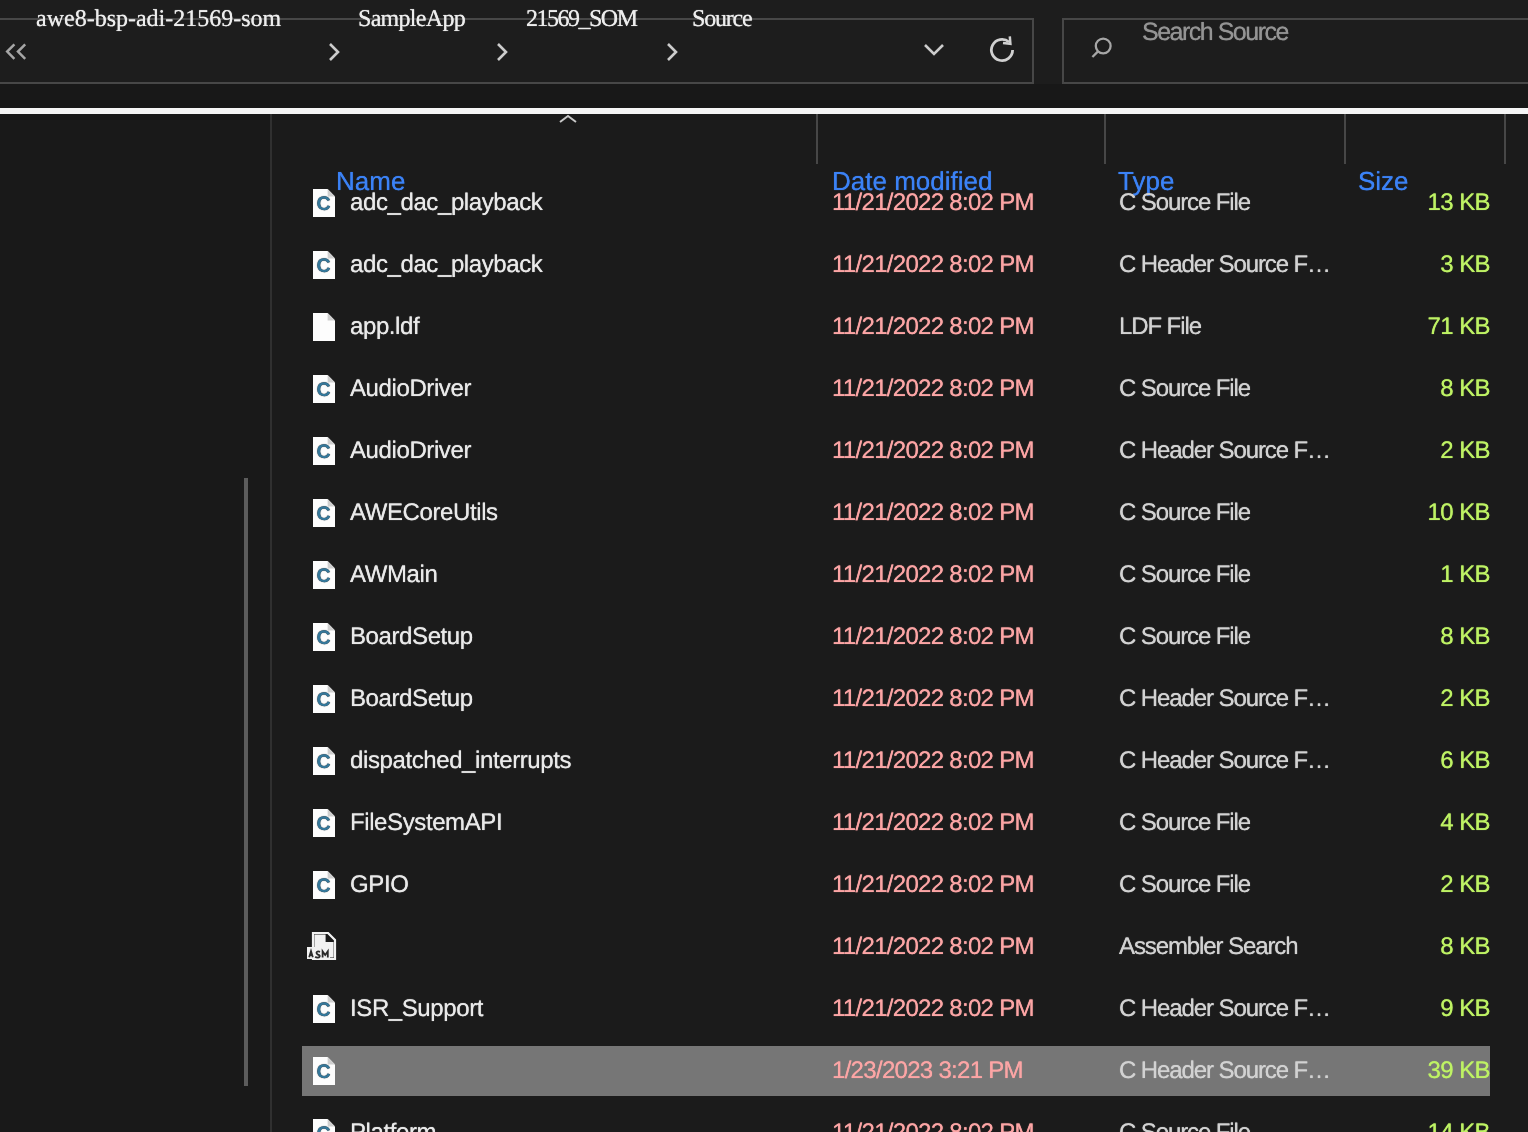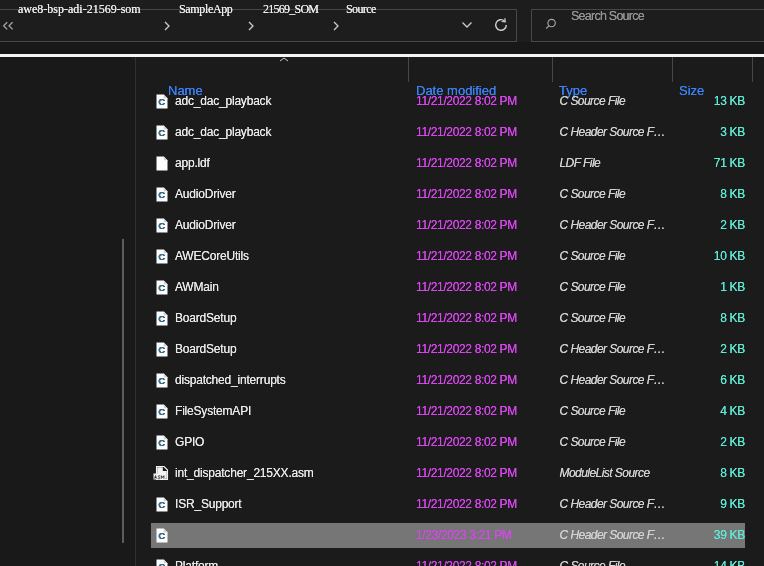--- a/index.html
+++ b/index.html
@@ -18,23 +18,23 @@
 #navpane{position:absolute;left:0;top:57px;width:135px;height:509px;background:#191919;}
 #navsep{position:absolute;left:135px;top:57px;width:1px;height:509px;background:#303030;}
 #navthumb{position:absolute;left:122px;top:239px;width:2px;height:304px;background:#5c5c5c;}
 
 .hsep{position:absolute;top:57px;width:1px;height:25px;background:#474747;}
 .hlabel{position:absolute;top:63px;font-size:13px;color:#3b82f6;margin-top:20px;}
 
 .row{position:absolute;left:136px;width:628px;height:31px;}
 .row .ic{position:absolute;left:20px;top:8px;}
 .row .nm{position:absolute;left:39px;top:0;line-height:31px;font-size:12px;color:#e9e9e9;letter-spacing:-0.2px;white-space:nowrap;}
-.row .dt{position:absolute;left:280px;top:0;line-height:31px;font-size:12px;color:#d946ef;letter-spacing:-0.35px;white-space:nowrap;}
-.row .tp{position:absolute;left:423.5px;top:0;line-height:31px;font-size:12px;color:#d2d2d2;letter-spacing:-0.55px;white-space:nowrap;font-style:italic;}
-.row .sz{position:absolute;right:19px;top:0;line-height:31px;font-size:12px;color:#5eead4;letter-spacing:-0.3px;white-space:nowrap;text-align:right;}
+.row .dt{position:absolute;left:280px;top:0;line-height:31px;font-size:12px;color:#fca5a5;letter-spacing:-0.35px;white-space:nowrap;}
+.row .tp{position:absolute;left:423.5px;top:0;line-height:31px;font-size:12px;color:#d2d2d2;letter-spacing:-0.55px;white-space:nowrap;}
+.row .sz{position:absolute;right:19px;top:0;line-height:31px;font-size:12px;color:#bef264;letter-spacing:-0.3px;white-space:nowrap;text-align:right;}
 .row .hl{position:absolute;left:15px;top:2.5px;width:594px;height:25.5px;background:#767676;}
 .row.sel .nm,.row.sel .dt,.row.sel .tp,.row.sel .sz{z-index:1;}
 .row span{z-index:1;}
 .row span,.hlabel,.crumb,#searchtxt{text-shadow:0 0 0.4px currentColor;}
 </style></head>
 <body>
 <div id="topbar"></div>
 <div id="addrbox"></div>
 <div id="searchbox"></div>
 <svg class="abs" style="left:2px;top:21px" width="12" height="10" viewBox="0 0 12 10">
@@ -215,23 +215,22 @@
 </div>
 <div class="row" style="top:458px">
 <span class="ic" style="left:17px;top:8px"><svg width="16" height="15" viewBox="0 0 16 15" shape-rendering="geometricPrecision">
           <path d="M3.5 0.5 H11 L14.5 4 V13.5 H3.5 Z" fill="none" stroke="#f2f2f2" stroke-width="1.1"></path>
           <path d="M4.2 1.2 H9.8 V5 H13.8 V12.8 H4.2 Z" fill="#f2f2f2"></path>
           <rect x="0.5" y="7.5" width="11.5" height="6" fill="#f2f2f2"></rect>
           <path d="M1.6 12.6 L2.5 9.6 L3.4 12.6 M1.95 11.6 H3.05" stroke="#2a2a2a" stroke-width="0.9" fill="none"></path>
           <path d="M7 9.9 C5.6 9.4 4.8 10.2 5.5 10.9 C6.2 11.6 7.2 11.5 6.8 12.3 C6.5 13 5.2 12.9 4.6 12.4" stroke="#2a2a2a" stroke-width="0.9" fill="none"></path>
           <path d="M8.3 12.7 V9.7 L9.6 11.5 L10.9 9.7 V12.7" stroke="#2a2a2a" stroke-width="0.9" fill="none"></path>
         </svg></span>
-<span class="nm">int_dispatcher_215XX.asm</span>
-<span class="dt">11/21/2022 8:02 PM</span>
-<span class="tp">ModuleList Source</span>
+<span class="dt">11/21/2022 8:02 PM</span>
+<span class="tp">Assembler Search</span>
 <span class="sz">8 KB</span>
 </div>
 <div class="row" style="top:489px">
 <span class="ic"><svg width="12" height="15" viewBox="0 0 12 15">
           <path d="M0.5 0.5 H7.8 L11.5 4.2 V14.5 H0.5 Z" fill="#fdfdfd"></path>
           <path d="M7.8 0.5 L11.5 4.2 H7.8 Z" fill="#cfcfcf"></path>
           <text x="5.8" y="11.2" font-family="Liberation Sans" font-size="9.8" font-weight="bold" fill="#35789b" text-anchor="middle">C</text>
         </svg></span>
 <span class="nm">ISR_Support</span>
 <span class="dt">11/21/2022 8:02 PM</span>

